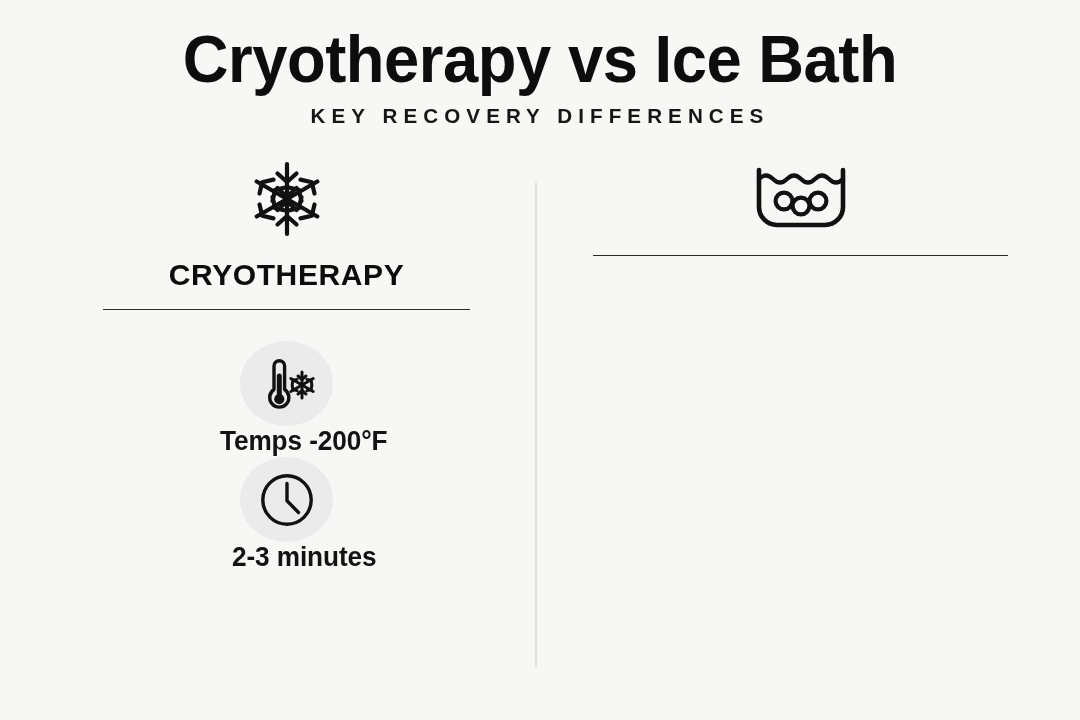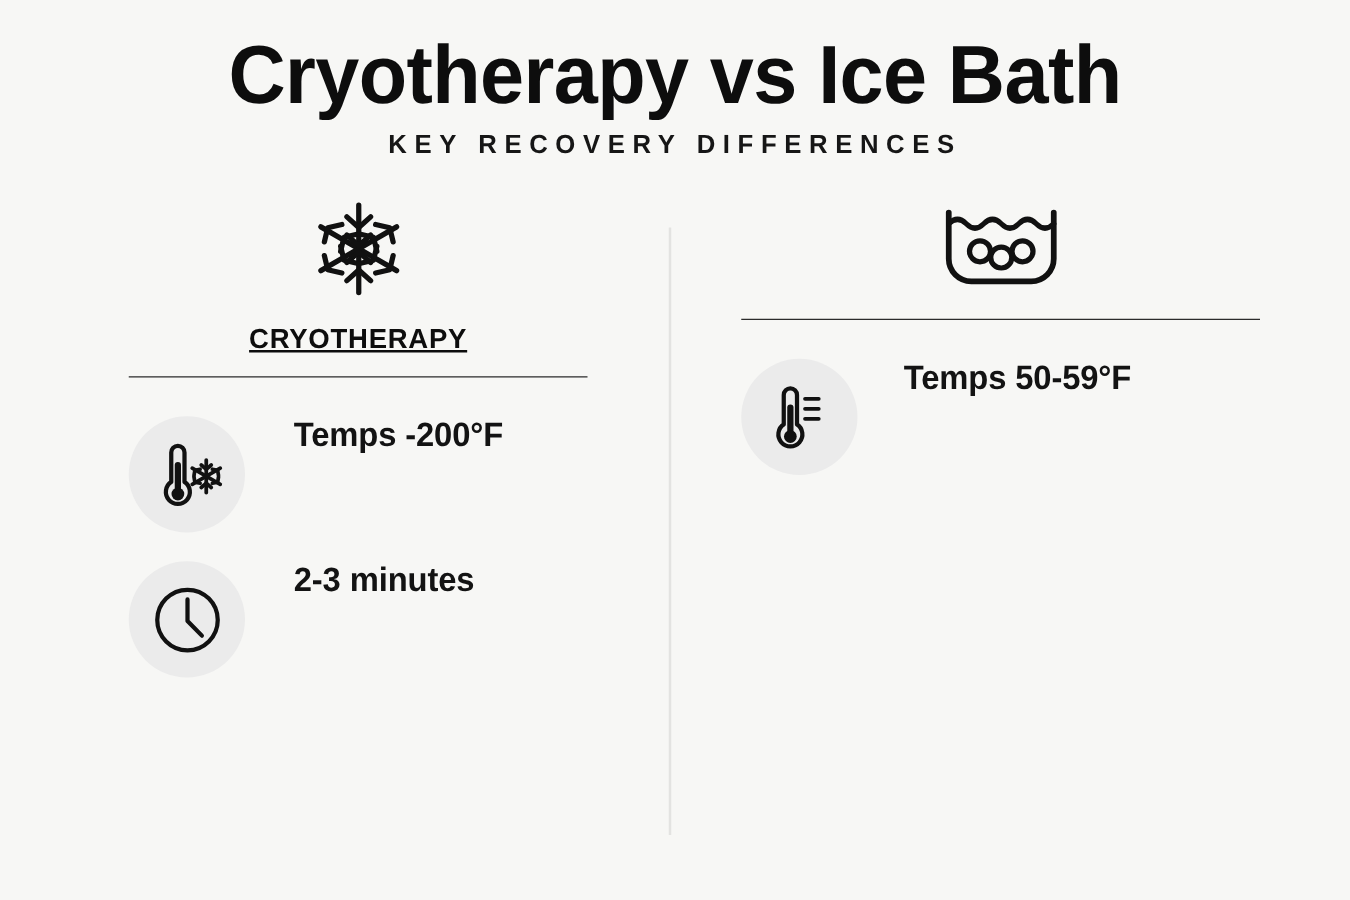--- a/index.html
+++ b/index.html
@@ -61,41 +61,41 @@
 
   .col-icon-wrap {
     height: 78px;
     display: flex;
     align-items: center;
     justify-content: center;
   }
   .col-heading {
     margin-top: 20px;
     text-align: center;
-    font-size: 22px;
+    font-size: 30px;
     font-weight: 700;
     letter-spacing: 0.6px;
     color: #0d0d0d;
-    text-decoration: underline;
   }
   .col-rule {
     margin-top: 17px;
     height: 1px;
     background: #2b2b2b;
     width: 100%;
   }
 
   
   .rows {
     margin-top: 31px;
   }
   .row {
     display: flex;
-    align-items: flex-start;
+    align-items: center;
     height: 116px;
+    flex-direction: column;
   }
   .row-badge {
     width: 93px;
     height: 93px;
     min-width: 93px;
     border-radius: 50%;
     background: #ebebeb;
     display: flex;
     align-items: center;
     justify-content: center;
@@ -218,33 +218,20 @@
           <circle cx="33" cy="38" r="8.4" stroke-width="4.2"></circle>
           <circle cx="50" cy="43" r="8.4" stroke-width="4.2"></circle>
           <circle cx="67" cy="38" r="8.4" stroke-width="4.2"></circle>
         </svg>
       </div>
 
       <div class="col-rule"></div>
 
       <div class="rows">
 
-        <div class="row">
-          <div class="row-badge">
-            <svg width="54" height="58" viewBox="0 0 54 58" fill="none" stroke="#111111" stroke-width="3.4" stroke-linecap="round" stroke-linejoin="round">
-              <path d="M14 34.5 V11 a5.3 5.3 0 0 1 10.6 0 V34.5 a9.6 9.6 0 1 1 -10.6 0 Z"></path>
-              <path d="M19.3 21 V41.5" stroke-width="5"></path>
-              <circle cx="19.3" cy="44.2" r="5.1" fill="#111111" stroke="none"></circle>
-              <line x1="31" y1="14" x2="42" y2="14" stroke-width="3"></line>
-              <line x1="31" y1="22" x2="42" y2="22" stroke-width="3"></line>
-              <line x1="31" y1="30" x2="42" y2="30" stroke-width="3"></line>
-            </svg>
-          </div>
-          <div class="row-text">Temps 50-59°F</div>
-        </div>
 
 
 
       </div>
     </div>
 
   </div>
 </div>
 
 </body></html>

